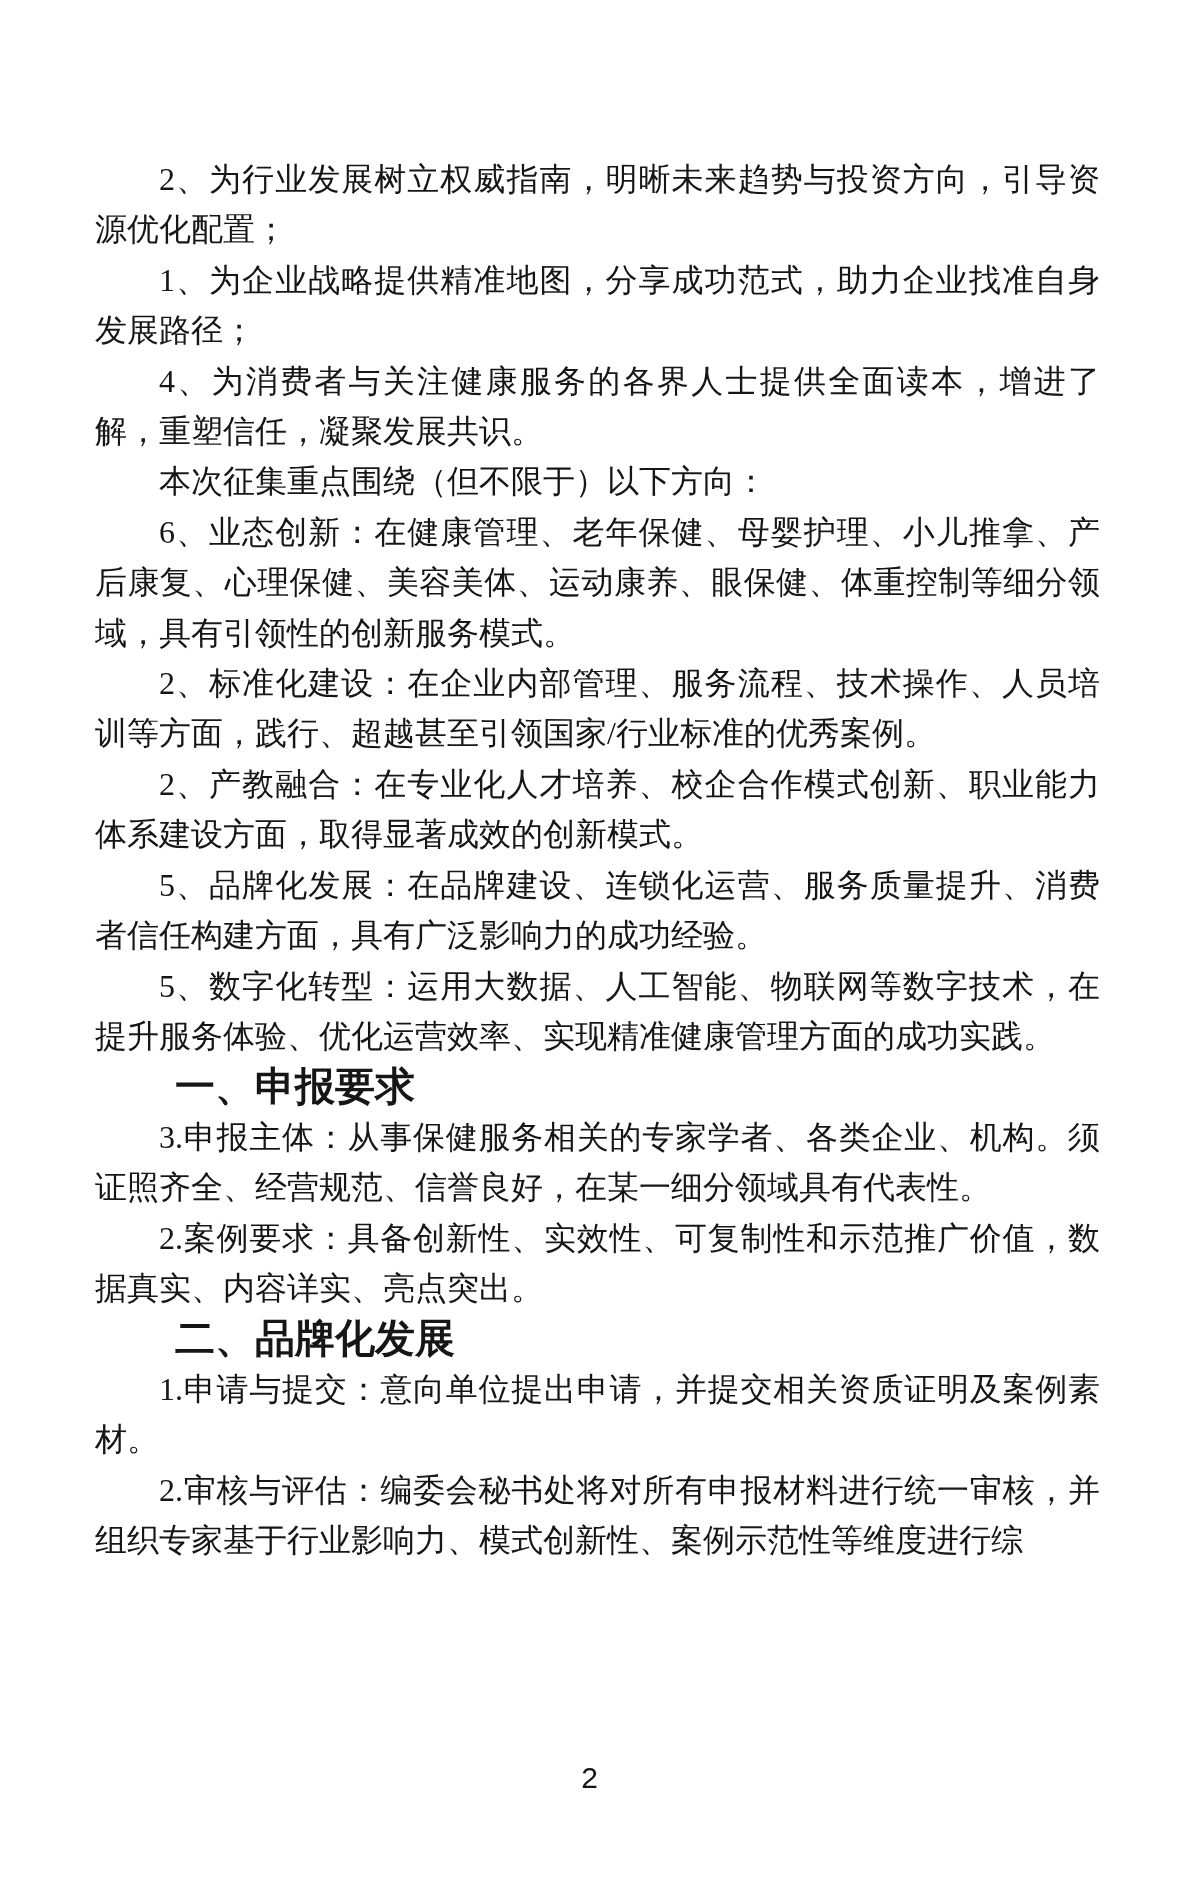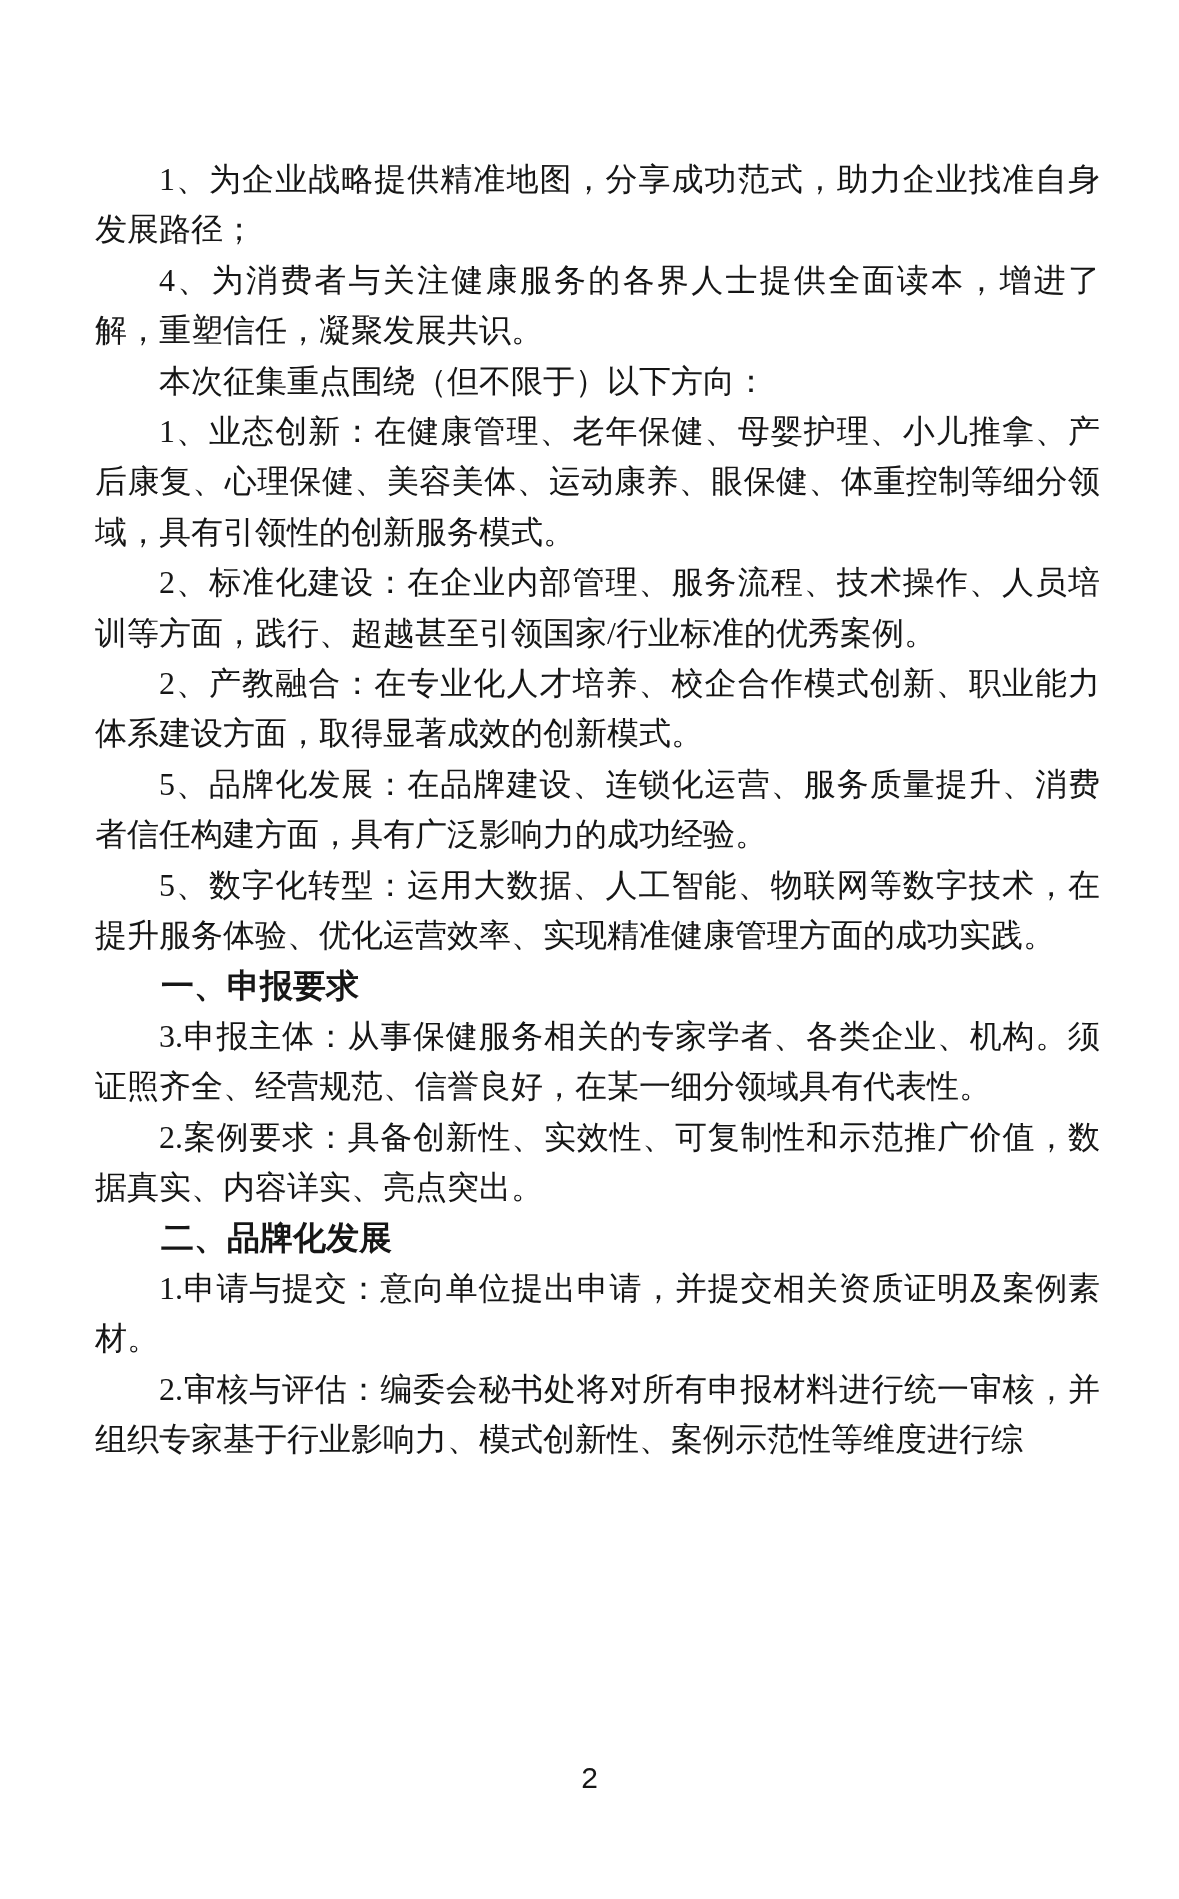--- a/index.html
+++ b/index.html
@@ -27,21 +27,21 @@
     text-justify: inter-ideograph;
   }
   .doc-body p {
     margin: 0;
     padding: 0;
     text-indent: 2em;
   }
   .doc-body p.heading {
     font-family: "Liberation Sans", "DejaVu Sans", sans-serif;
     font-weight: 700;
-    font-size: 33px;
+    font-size: 40px;
     text-align: left;
   }
   .page-footer {
     position: absolute;
     left: 0;
     top: 1760px;
     width: 100%;
     text-align: center;
   }
   .page-number {
@@ -49,24 +49,25 @@
     font-size: 30px;
     line-height: 36px;
     color: #161616;
   }
 </style>
 </head>
 <body>
 
 <div class="page">
   <div class="doc-body" id="doc-body">
+      <p class="para">2、为行业发展树立权威指南，明晰未来趋势与投资方向，引导资源优化配置；</p>
       <p class="para">1、为企业战略提供精准地图，分享成功范式，助力企业找准自身发展路径；</p>
       <p class="para">4、为消费者与关注健康服务的各界人士提供全面读本，增进了解，重塑信任，凝聚发展共识。</p>
       <p class="para">本次征集重点围绕（但不限于）以下方向：</p>
-      <p class="para">1、业态创新：在健康管理、老年保健、母婴护理、小儿推拿、产后康复、心理保健、美容美体、运动康养、眼保健、体重控制等细分领域，具有引领性的创新服务模式。</p>
+      <p class="para">6、业态创新：在健康管理、老年保健、母婴护理、小儿推拿、产后康复、心理保健、美容美体、运动康养、眼保健、体重控制等细分领域，具有引领性的创新服务模式。</p>
       <p class="para">2、标准化建设：在企业内部管理、服务流程、技术操作、人员培训等方面，践行、超越甚至引领国家/行业标准的优秀案例。</p>
       <p class="para">2、产教融合：在专业化人才培养、校企合作模式创新、职业能力体系建设方面，取得显著成效的创新模式。</p>
       <p class="para">5、品牌化发展：在品牌建设、连锁化运营、服务质量提升、消费者信任构建方面，具有广泛影响力的成功经验。</p>
       <p class="para">5、数字化转型：运用大数据、人工智能、物联网等数字技术，在提升服务体验、优化运营效率、实现精准健康管理方面的成功实践。</p>
       <p class="heading">一、申报要求</p>
       <p class="para">3.申报主体：从事保健服务相关的专家学者、各类企业、机构。须证照齐全、经营规范、信誉良好，在某一细分领域具有代表性。</p>
       <p class="para">2.案例要求：具备创新性、实效性、可复制性和示范推广价值，数据真实、内容详实、亮点突出。</p>
       <p class="heading">二、品牌化发展</p>
       <p class="para">1.申请与提交：意向单位提出申请，并提交相关资质证明及案例素材。</p>
       <p class="para">2.审核与评估：编委会秘书处将对所有申报材料进行统一审核，并组织专家基于行业影响力、模式创新性、案例示范性等维度进行综</p>

